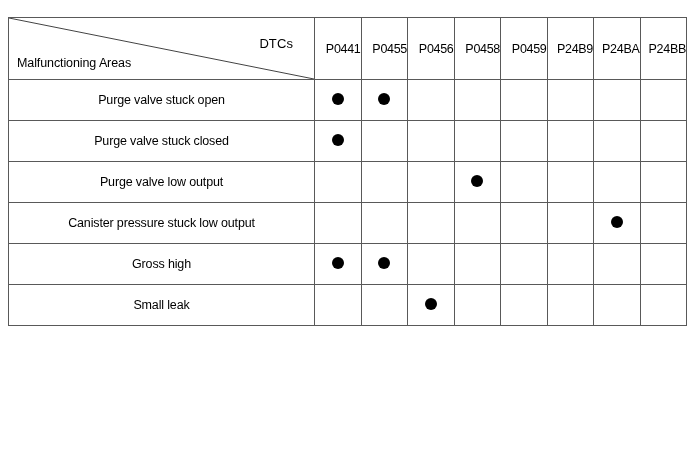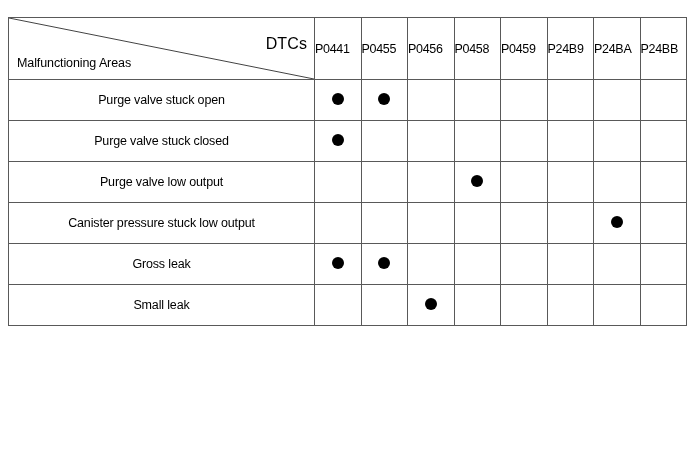--- a/index.html
+++ b/index.html
@@ -52,42 +52,42 @@
     position: absolute;
     left: 0;
     top: 0;
     width: 100%;
     height: 100%;
     display: block;
     pointer-events: none;
   }
   .corner-dtcs {
     position: absolute;
-    right: 7px;
+    right: 21px;
     top: 19px;
-    font-size: 16px;
+    font-size: 13px;
     line-height: 14px;
     letter-spacing: 0.1px;
     white-space: nowrap;
   }
   .corner-areas {
     position: absolute;
     left: 8px;
     bottom: 9px;
     font-size: 12.5px;
     line-height: 14px;
     letter-spacing: -0.1px;
     white-space: nowrap;
   }
 
   
   td.dtc-head {
     width: 45.5px;
     height: 61px;
-    text-align: left;
+    text-align: right;
     font-size: 12.5px;
     letter-spacing: -0.3px;
     white-space: nowrap;
   }
 
   
   tr.matrix-row td {
     height: 40px;
   }
   td.area-cell {
@@ -180,21 +180,21 @@
           <td class="mark-cell"><span class="mark-empty"></span></td>
           <td class="mark-cell"><span class="mark-empty"></span></td>
           <td class="mark-cell"><span class="mark-empty"></span></td>
           <td class="mark-cell"><span class="mark-empty"></span></td>
           <td class="mark-cell"><span class="mark-empty"></span></td>
           <td class="mark-cell"><span class="mark-empty"></span></td>
           <td class="mark-cell"><span class="mark-dot"></span></td>
           <td class="mark-cell"><span class="mark-empty"></span></td>
         </tr>
         <tr class="matrix-row">
-          <td class="area-cell">Gross leak</td>
+          <td class="area-cell">Gross high</td>
           <td class="mark-cell"><span class="mark-dot"></span></td>
           <td class="mark-cell"><span class="mark-dot"></span></td>
           <td class="mark-cell"><span class="mark-empty"></span></td>
           <td class="mark-cell"><span class="mark-empty"></span></td>
           <td class="mark-cell"><span class="mark-empty"></span></td>
           <td class="mark-cell"><span class="mark-empty"></span></td>
           <td class="mark-cell"><span class="mark-empty"></span></td>
           <td class="mark-cell"><span class="mark-empty"></span></td>
         </tr>
         <tr class="matrix-row">

